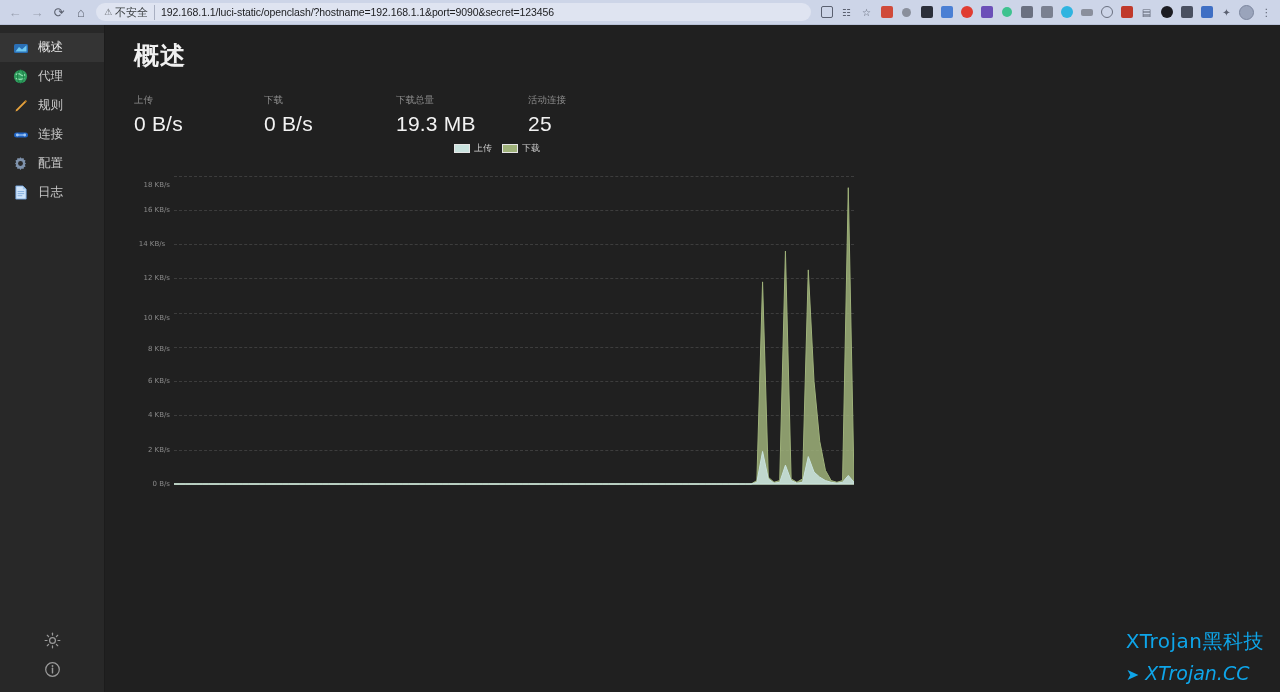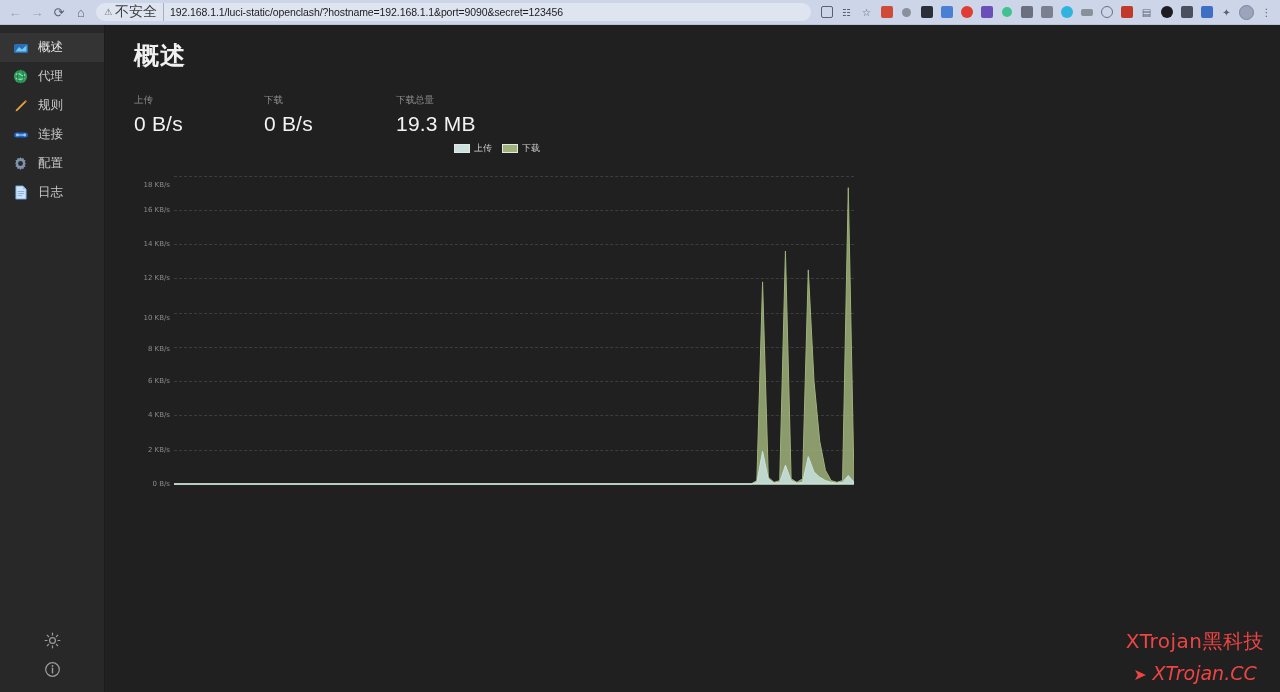--- a/index.html
+++ b/index.html
@@ -31,21 +31,21 @@
     background: #dfe4f1;
     border-radius: 9px;
     margin: 0 6px 0 4px;
     display: flex; align-items: center;
     padding: 0 8px;
     min-width: 0;
     overflow: hidden;
   }
   .warn-icon { font-size: 9px; color: #5f6368; margin-right: 3px; line-height: 1; }
   .insecure-text {
-    font-size: 14px; color: #3c4043; white-space: nowrap;
+    font-size: 11px; color: #3c4043; white-space: nowrap;
     padding-right: 6px; margin-right: 6px;
     border-right: 1px solid #a9b0c2;
   }
   .url-text {
     font-size: 10.5px; color: #202124;
     white-space: nowrap; overflow: hidden; text-overflow: ellipsis;
     letter-spacing: -0.1px;
   }
   .ext-strip { display: flex; align-items: center; gap: 1px; flex: 0 0 auto; }
   .ext {
@@ -177,22 +177,22 @@
     position: absolute;
     left: 40px; right: 0;
     height: 0;
     border-top: 1px dashed #3d3d3d;
   }
 
   
   .watermark {
     position: absolute;
     right: 16px; bottom: 8px;
-    text-align: center;
-    color: #ef4444;
+    text-align: left;
+    color: #0ea5e9;
     font-family: "DejaVu Sans", sans-serif;
   }
   .wm-line1 { font-size: 20px; letter-spacing: 0.5px; }
   .wm-line2 { font-size: 19px; font-style: italic; margin-top: 7px; }
   .wm-arrow { font-size: 16px; }
 </style>
 </head>
 <body>
 
 <div class="browser-bar">
@@ -382,20 +382,24 @@
         <div class="stat-value">0 B/s</div>
       </div>
       <div class="stat" style="width:132px">
         <div class="stat-label">下载</div>
         <div class="stat-value">0 B/s</div>
       </div>
       <div class="stat" style="width:132px">
         <div class="stat-label">下载总量</div>
         <div class="stat-value">19.3 MB</div>
       </div>
+      <div class="stat" style="width:120px">
+        <div class="stat-label">活动连接</div>
+        <div class="stat-value">25</div>
+      </div>
     </div>
 
     <div class="chart-wrap" style="margin-left:29px">
       <div class="legend">
         <div class="legend-item">
           <span class="legend-swatch" style="background:#c9e2de"></span>
           <span class="legend-text">上传</span>
         </div>
         <div class="legend-item">
           <span class="legend-swatch" style="background:#9fb27a"></span>
@@ -405,21 +409,21 @@
 
       <div class="plot" id="plot">
         <div id="yticks">
             <div class="y-tick" style="top: 330px;">0 B/s</div>
             <div class="y-tick" style="top: 295.745px;">2 KB/s</div>
             <div class="y-tick" style="top: 261.489px;">4 KB/s</div>
             <div class="y-tick" style="top: 227.234px;">6 KB/s</div>
             <div class="y-tick" style="top: 195px;">8 KB/s</div>
             <div class="y-tick" style="top: 164px;">10 KB/s</div>
             <div class="y-tick" style="top: 124.468px;">12 KB/s</div>
-            <div class="y-tick" style="top: 90.2128px;">14 KB/s</div>
+            <div class="y-tick" style="top: 90.2128px; text-align: center;">14 KB/s</div>
             <div class="y-tick" style="top: 55.9574px;">16 KB/s</div>
             <div class="y-tick" style="top: 31px;">18 KB/s</div>
           </div>
         <div id="grid">
             <div class="gridline" style="top: 295.745px;"></div>
             <div class="gridline" style="top: 261.489px;"></div>
             <div class="gridline" style="top: 227.234px;"></div>
             <div class="gridline" style="top: 192.979px;"></div>
             <div class="gridline" style="top: 158.723px;"></div>
             <div class="gridline" style="top: 124.468px;"></div>

